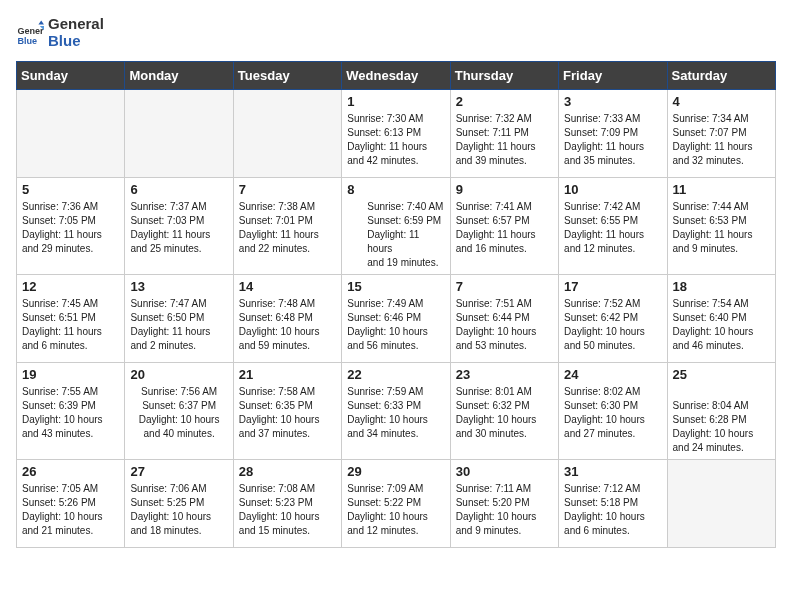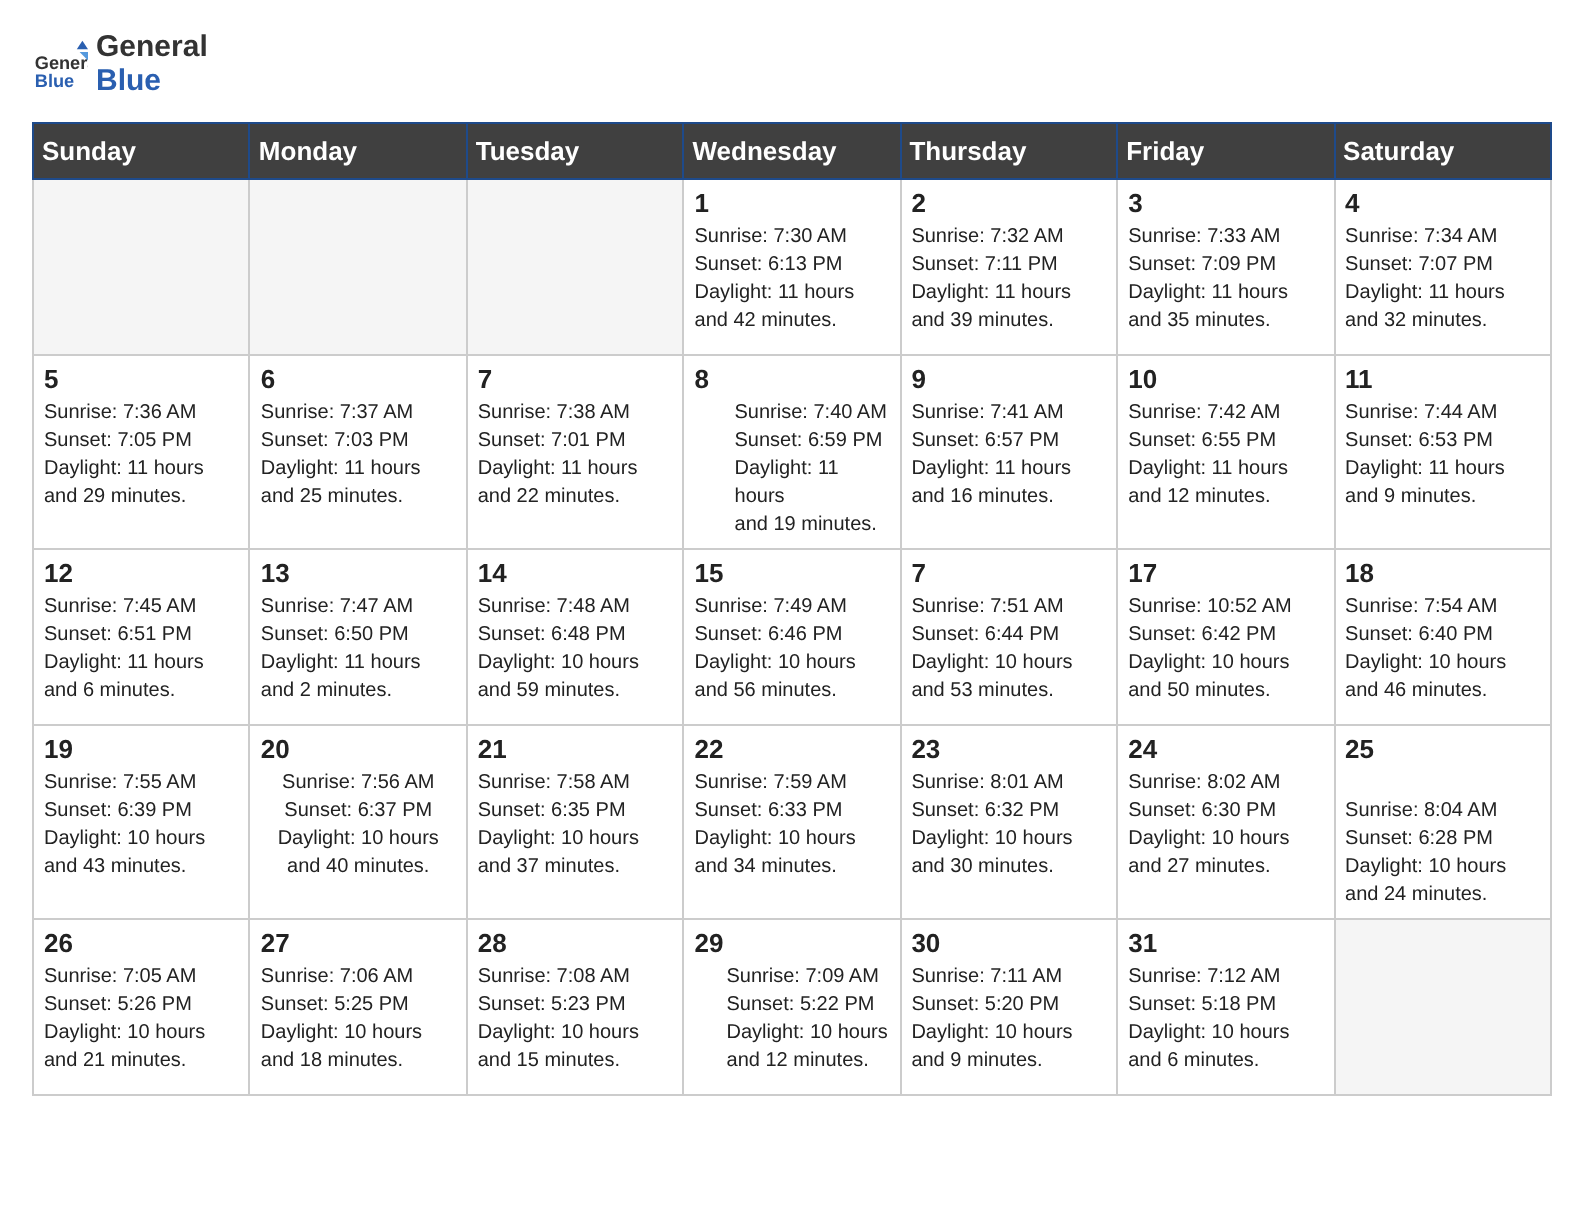--- a/index.html
+++ b/index.html
@@ -221,21 +221,21 @@
         </td>
         <td>
           <div class="day-number">7</div>
           <div class="day-info" style="white-space: pre-line;">Sunrise: 7:51 AM
 Sunset: 6:44 PM
 Daylight: 10 hours
 and 53 minutes.</div>
         </td>
         <td>
           <div class="day-number">17</div>
-          <div class="day-info" style="white-space: pre-line;">Sunrise: 10:52 AM
+          <div class="day-info" style="white-space: pre-line;">Sunrise: 7:52 AM
 Sunset: 6:42 PM
 Daylight: 10 hours
 and 50 minutes.</div>
         </td>
         <td>
           <div class="day-number">18</div>
           <div class="day-info" style="white-space: pre-line;">Sunrise: 7:54 AM
 Sunset: 6:40 PM
 Daylight: 10 hours
 and 46 minutes.</div>
@@ -309,21 +309,21 @@
         </td>
         <td>
           <div class="day-number">28</div>
           <div class="day-info" style="white-space: pre-line;">Sunrise: 7:08 AM
 Sunset: 5:23 PM
 Daylight: 10 hours
 and 15 minutes.</div>
         </td>
         <td>
           <div class="day-number">29</div>
-          <div class="day-info" style="white-space: pre-line; margin-left: 16px;">Sunrise: 7:09 AM
+          <div class="day-info" style="white-space: pre-line;">Sunrise: 7:09 AM
 Sunset: 5:22 PM
 Daylight: 10 hours
 and 12 minutes.</div>
         </td>
         <td>
           <div class="day-number">30</div>
           <div class="day-info" style="white-space: pre-line;">Sunrise: 7:11 AM
 Sunset: 5:20 PM
 Daylight: 10 hours
 and 9 minutes.</div>

